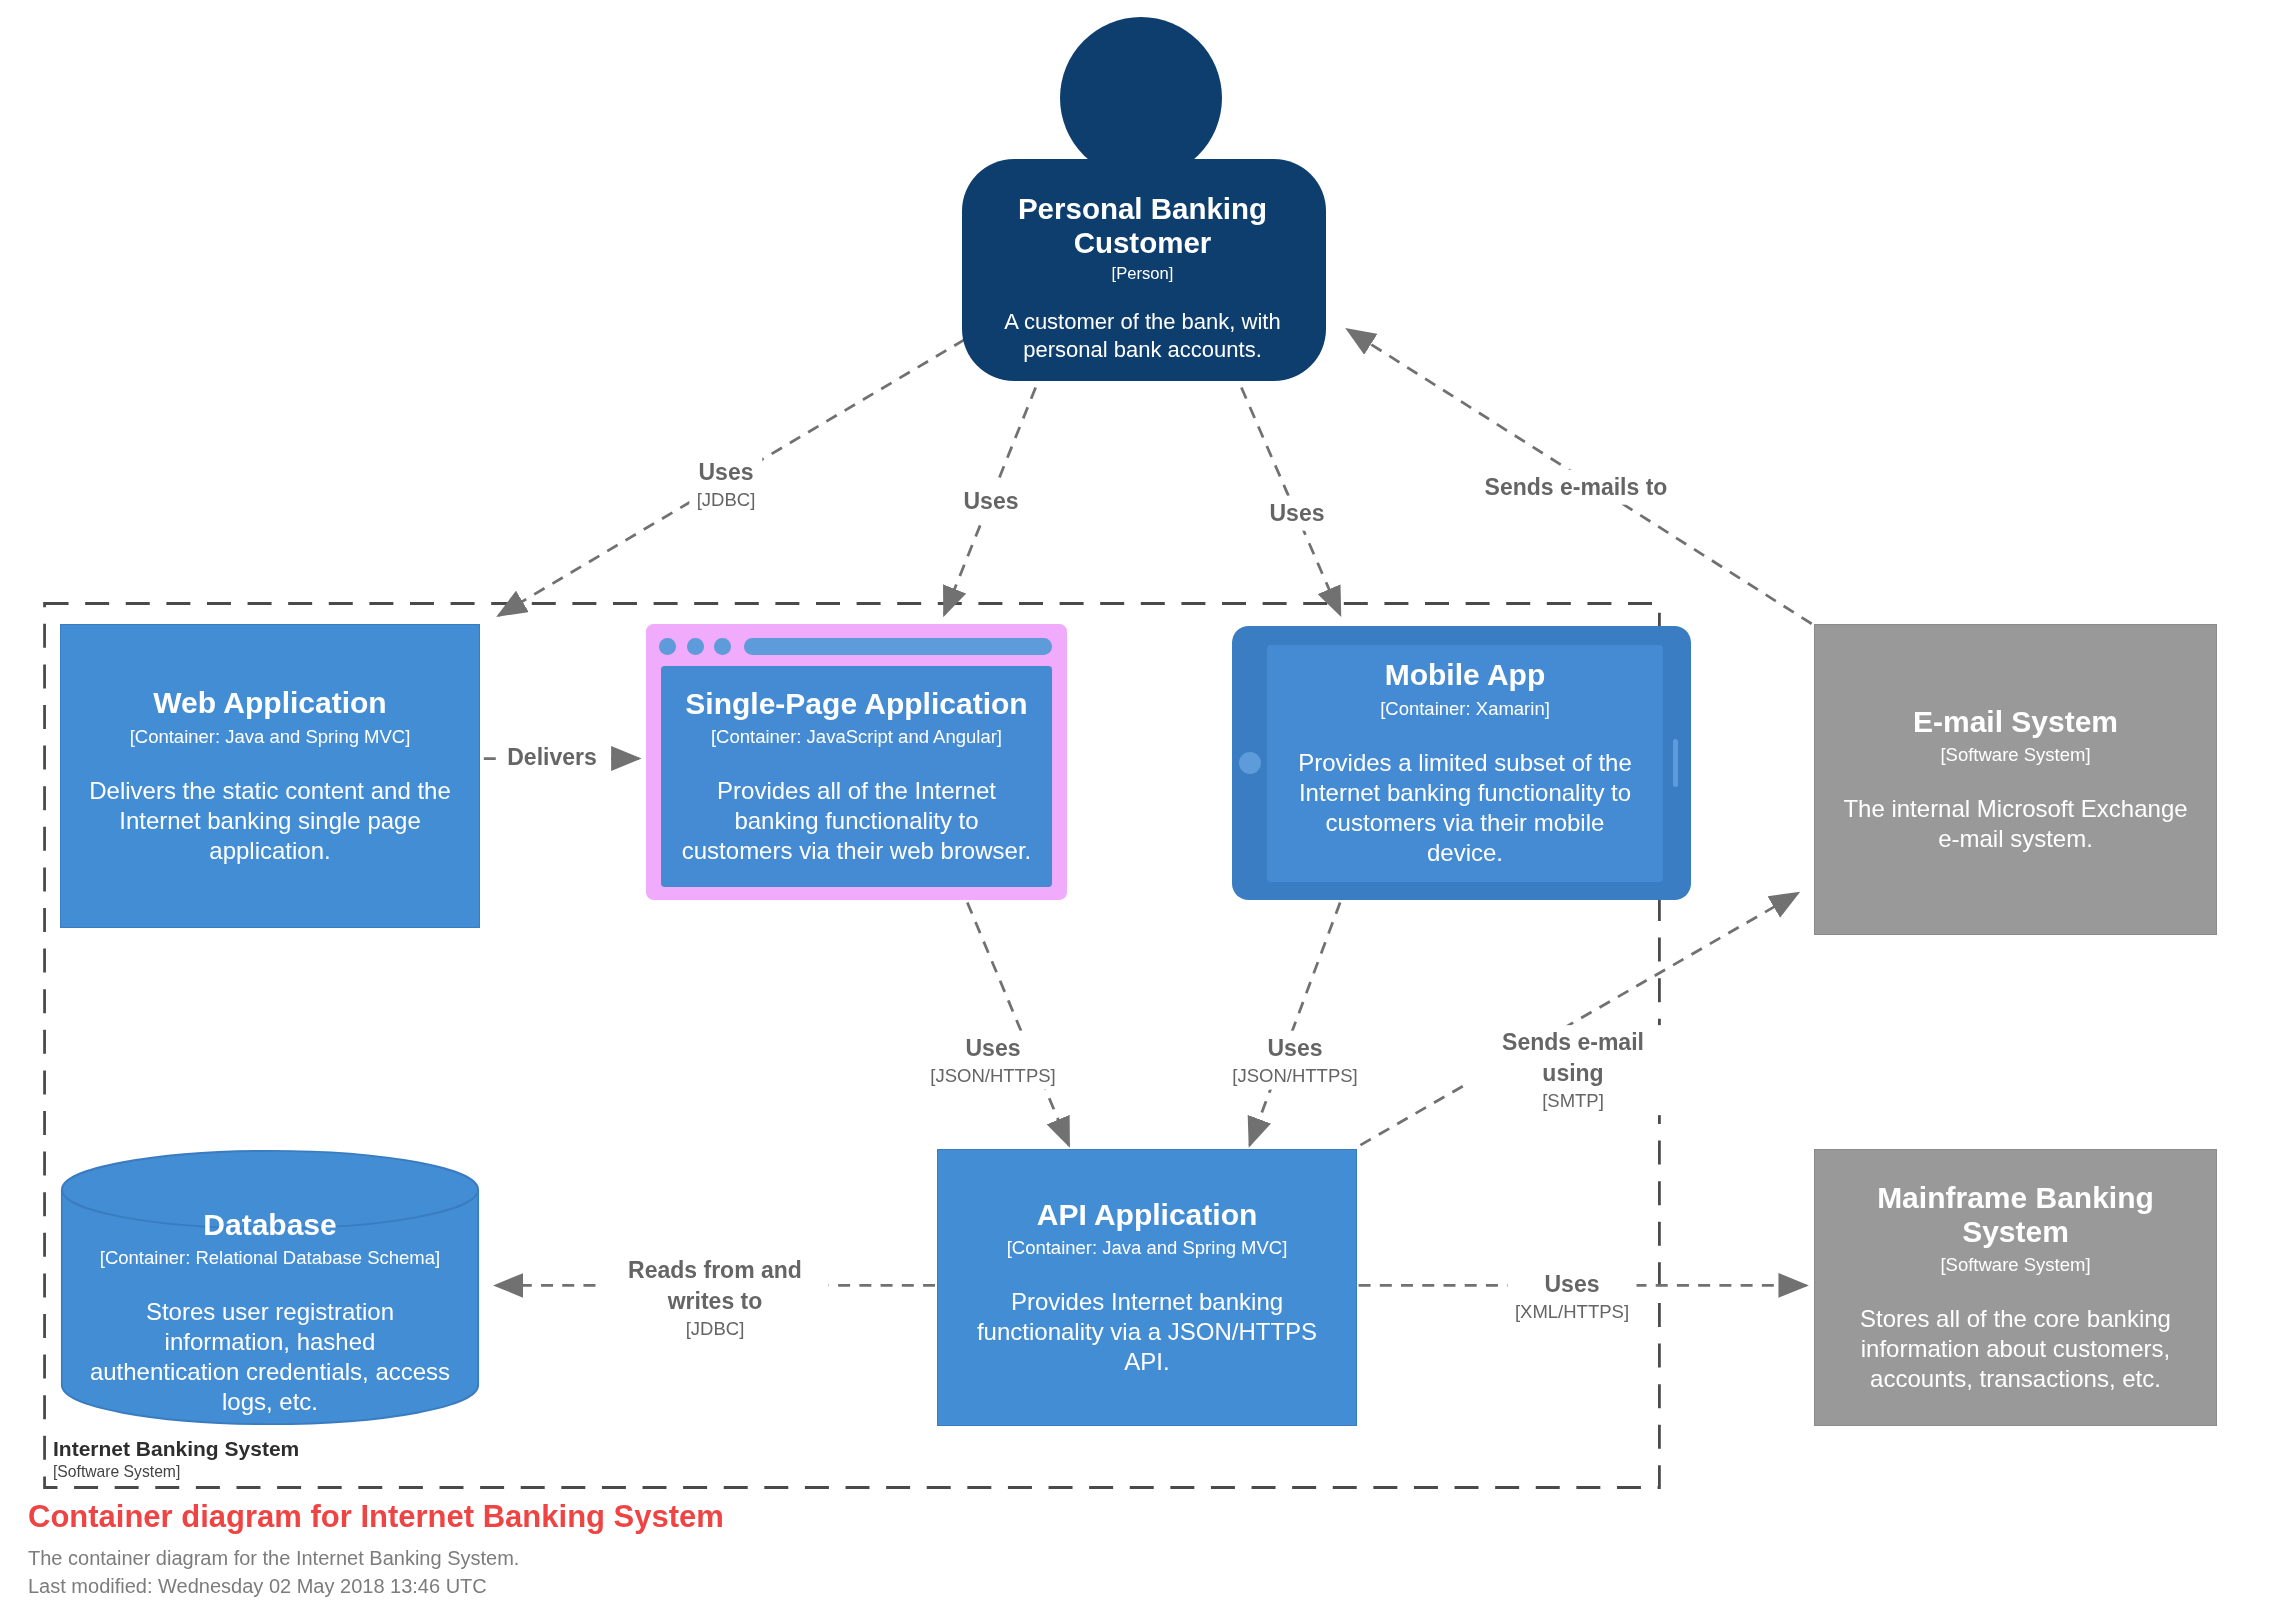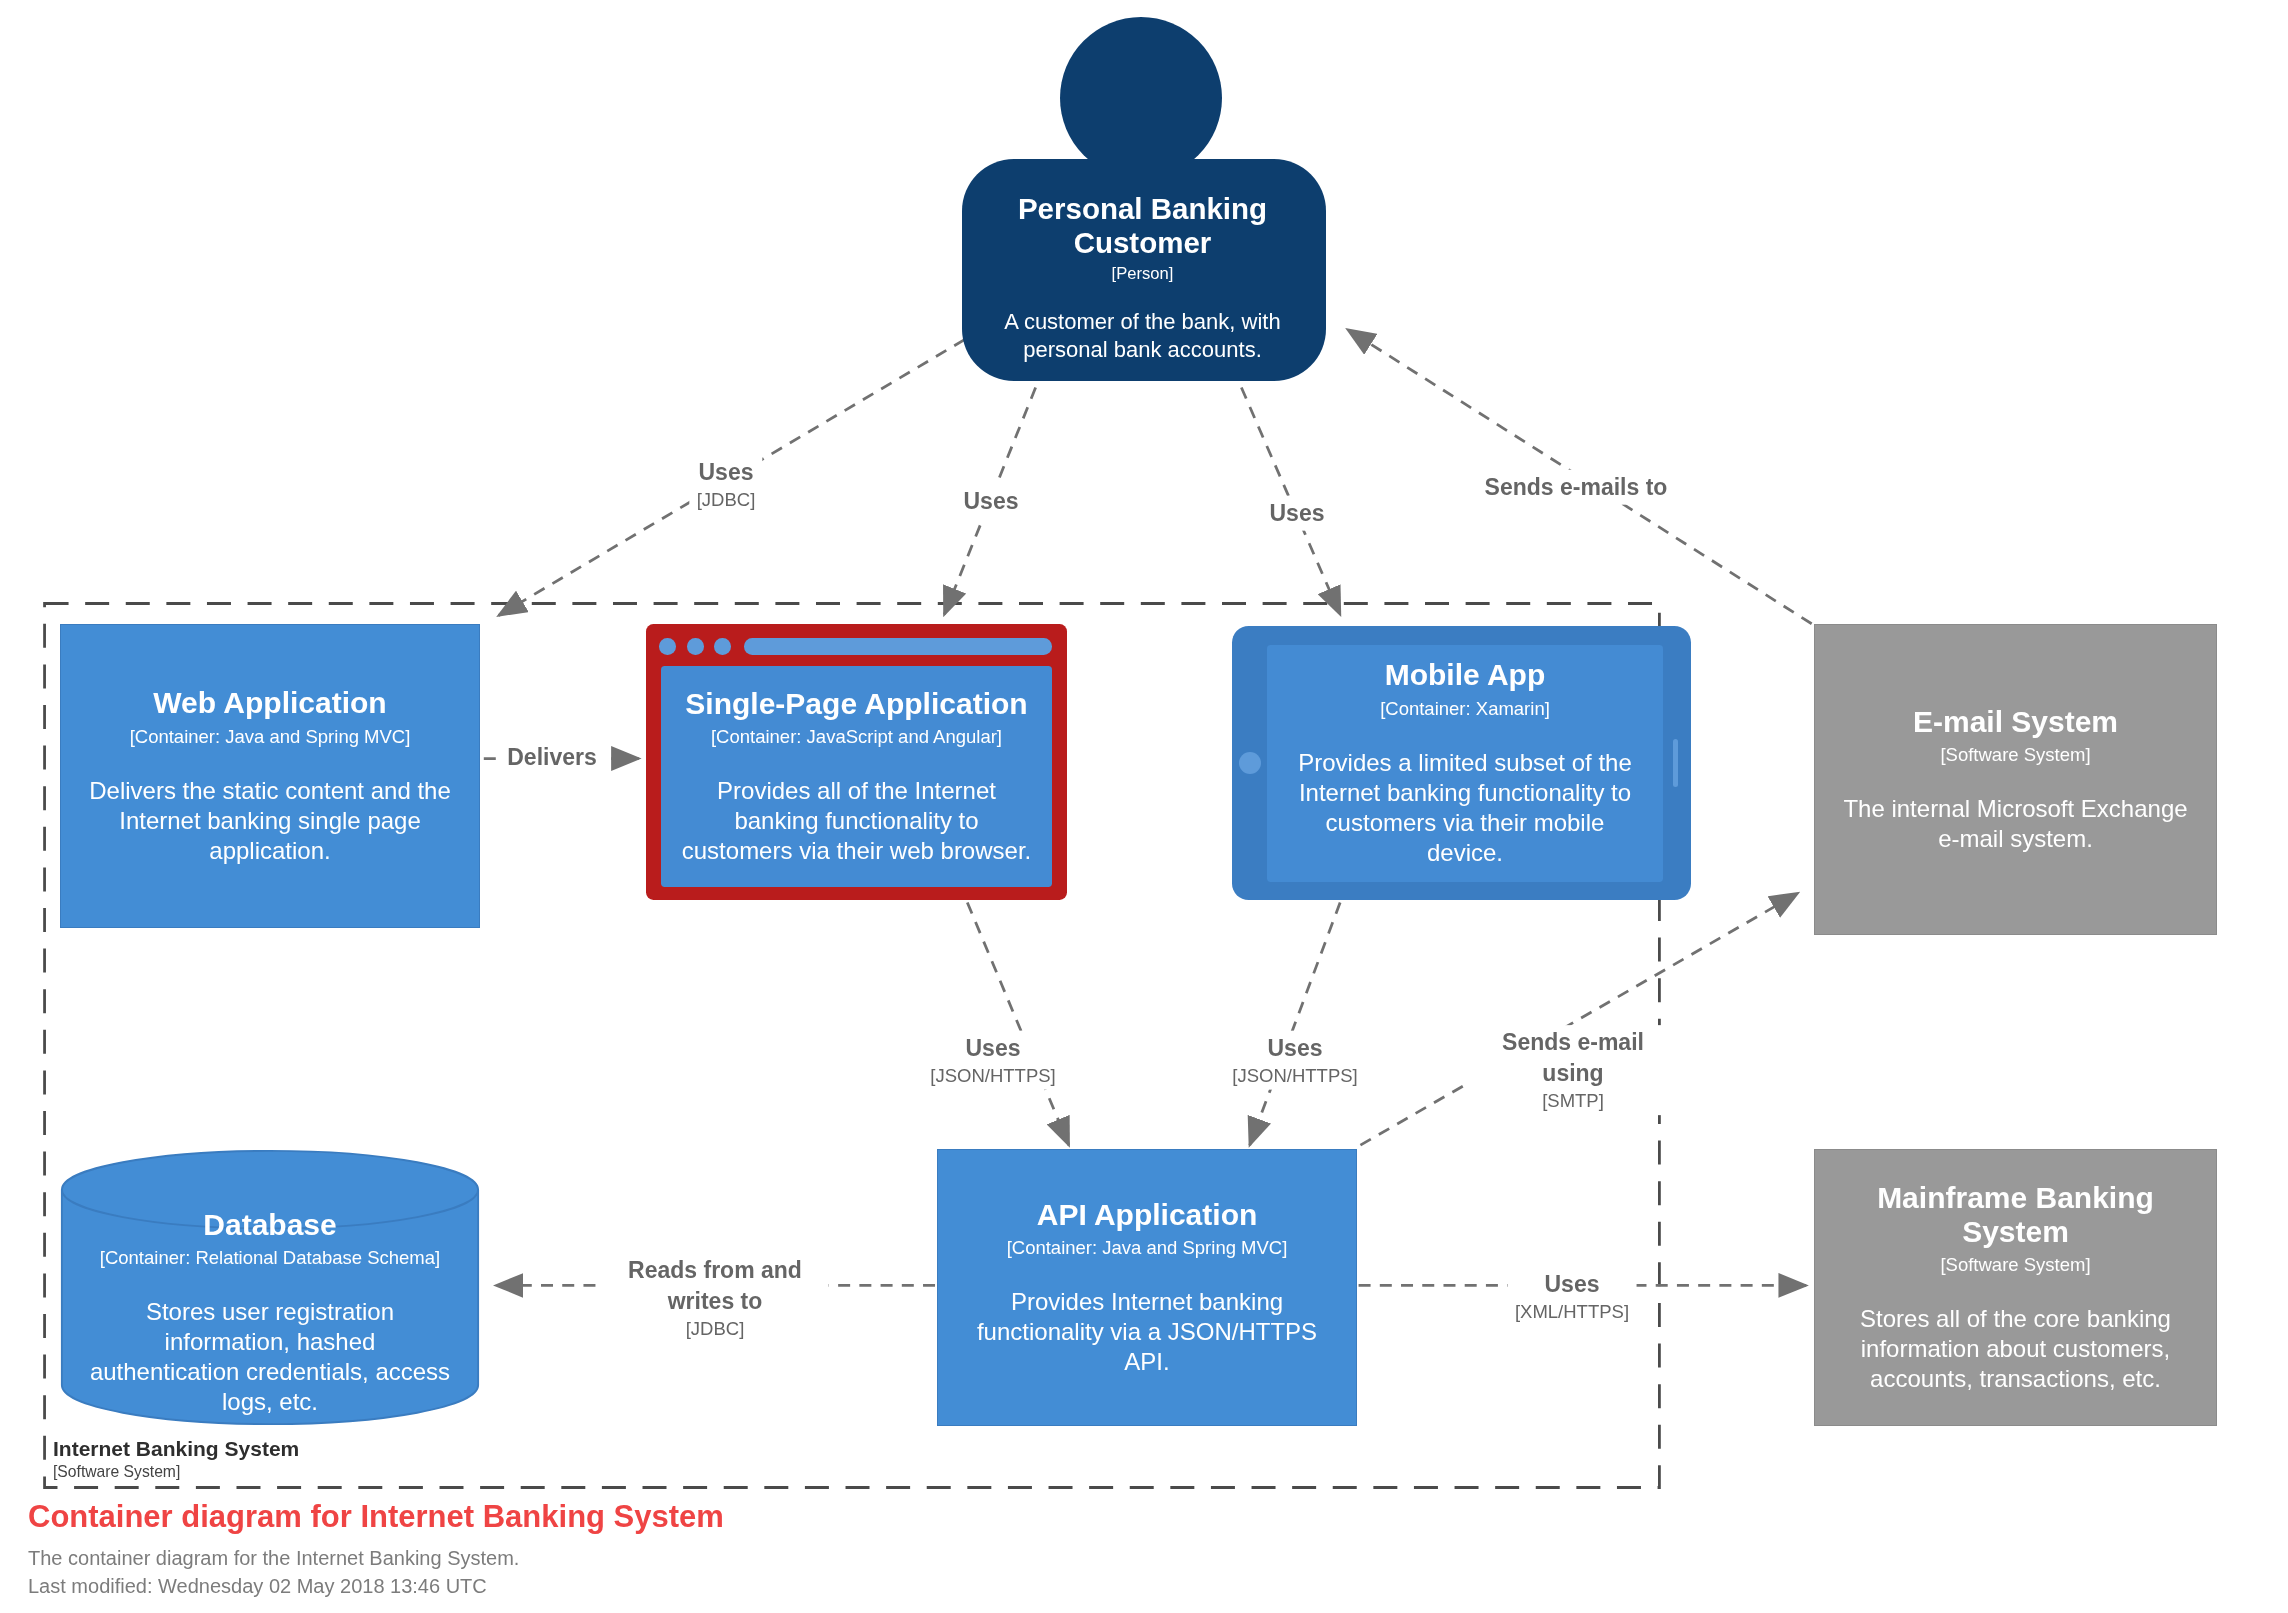--- a/index.html
+++ b/index.html
@@ -13,21 +13,21 @@
   .n-title{font-size:30px;font-weight:bold;line-height:1.15;}
   .n-type{font-size:18.5px;margin-top:4.6px;}
   .n-desc{font-size:24px;margin-top:28px;line-height:1.25;}
   
   .person-head{position:absolute;z-index:2;width:162px;height:162px;border-radius:50%;background:#0d3e6e;}
   .person-body{background:#0d3e6e;border-radius:52px;z-index:2;}
   .person-body .n-title{font-size:29.5px;}
   .person-body .n-type{font-size:16.6px;}
   .person-body .n-desc{font-size:22px;margin-top:24px;}
   
-  .node-browser{position:absolute;z-index:2;background:#b91c1c;border-radius:7.4px;}
+  .node-browser{position:absolute;z-index:2;background:#f0abfc;border-radius:7.4px;}
   .b-dot{position:absolute;top:14px;width:16.6px;height:16.6px;border-radius:50%;background:#5e9bda;}
   .b-address{position:absolute;left:98px;right:14.8px;top:14px;height:16.6px;border-radius:8.3px;background:#5e9bda;}
   .b-screen{position:absolute;left:14.8px;right:14.8px;top:42px;bottom:13px;background:#448bd3;border-radius:3.7px;}
   .node-inner{display:flex;flex-direction:column;align-items:center;justify-content:center;
               color:#fff;text-align:center;box-sizing:border-box;padding:0 20px;}
   
   .node-mobile{position:absolute;z-index:2;background:#3b7dc2;border-radius:16.6px;}
   .m-home{position:absolute;left:7.4px;top:50%;transform:translateY(-50%);width:22px;height:22px;border-radius:50%;background:#5e9bda;}
   .m-speaker{position:absolute;right:13px;top:50%;transform:translateY(-50%);width:4.6px;height:48px;border-radius:2.8px;background:#5e9bda;}
   .m-screen{position:absolute;left:35px;right:28px;top:18.5px;bottom:18.5px;background:#448bd3;border-radius:3.7px;}

